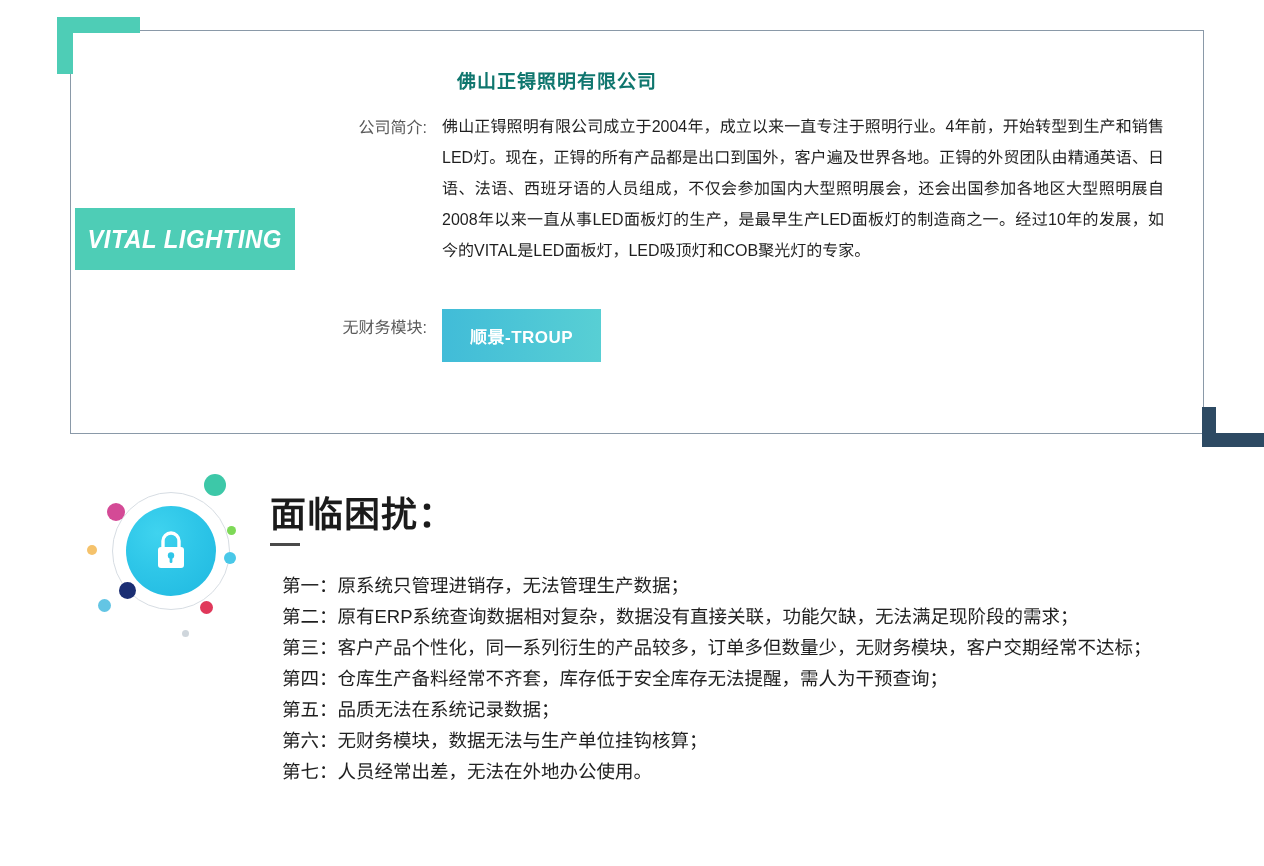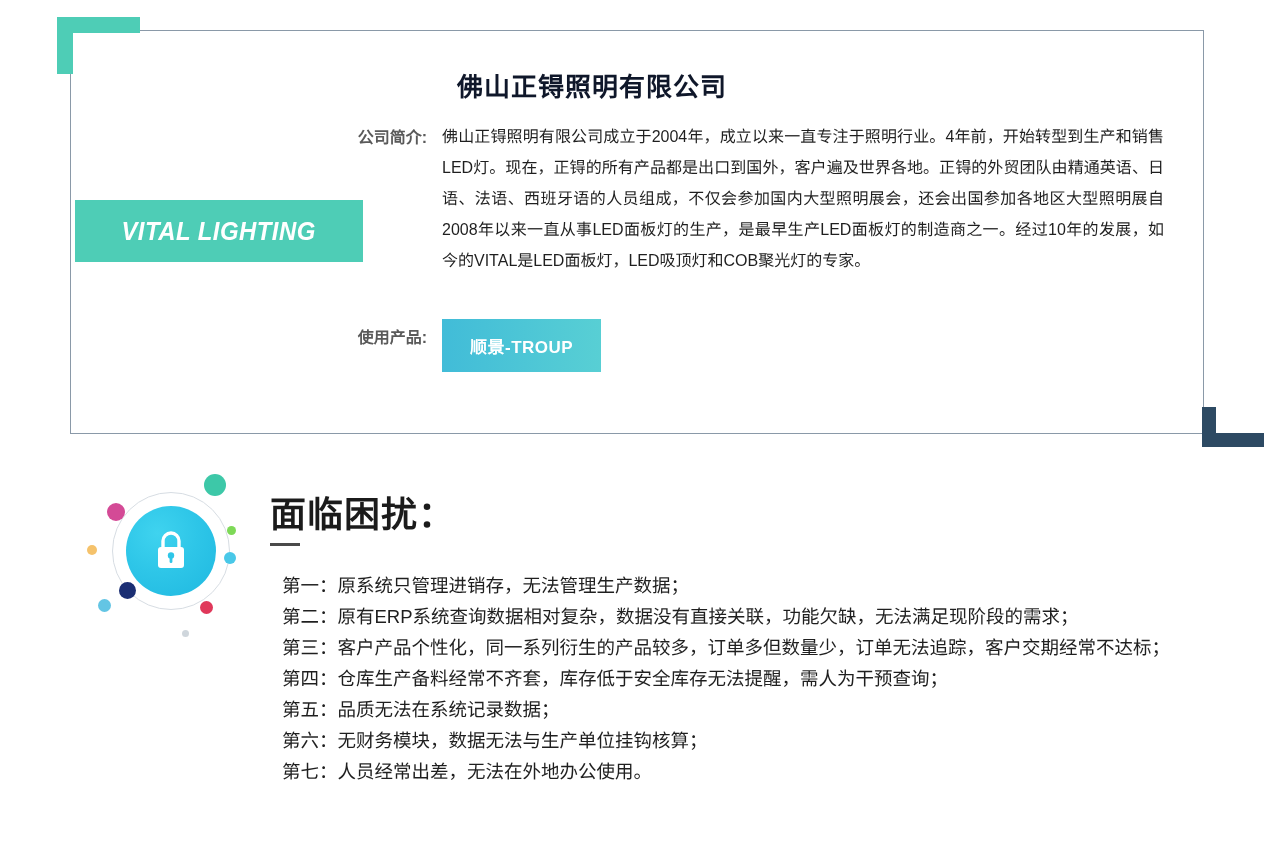--- a/index.html
+++ b/index.html
@@ -63,22 +63,22 @@
     right: 1px;
     bottom: 14px;
     width: 57px;
     height: 27px;
     background: #ffffff;
   }
 
   .logo-box {
     position: absolute;
     left: 5px;
-    top: 170px;
-    width: 288px;
+    top: 178px;
+    width: 220px;
     height: 62px;
     background: #4ecdb6;
     display: flex;
     align-items: center;
     justify-content: center;
   }
   .logo-text {
     color: #ffffff;
     font-size: 26px;
     font-weight: bold;
@@ -88,38 +88,38 @@
     transform: scaleX(0.92);
   }
 
   .card-content {
     position: absolute;
     left: 262px;
     top: 18px;
     right: 14px;
   }
   .company-title {
-    font-size: 26px;
-    font-weight: bold;
-    color: #0f172a;
+    font-size: 19px;
+    font-weight: bold;
+    color: #0f766e;
     margin: 18px 0 0 125px;
     letter-spacing: 1px;
   }
   .row {
     display: flex;
     margin-top: 18px;
   }
   .row-label {
     width: 110px;
     min-width: 110px;
     text-align: right;
     padding-right: 15px;
     box-sizing: border-box;
     font-size: 16px;
-    font-weight: bold;
+    font-weight: normal;
     color: #5a5a5a;
     padding-top: 3px;
   }
   .row-value {
     font-size: 16px;
     line-height: 31px;
     color: #1f1f1f;
     text-align: justify;
     max-width: 722px;
   }
@@ -242,21 +242,21 @@
 
   <div class="card-content">
     <div class="company-title">佛山正锝照明有限公司</div>
 
     <div class="row">
       <div class="row-label">公司简介:</div>
       <div class="row-value">佛山正锝照明有限公司成立于2004年，成立以来一直专注于照明行业。4年前，开始转型到生产和销售LED灯。现在，正锝的所有产品都是出口到国外，客户遍及世界各地。正锝的外贸团队由精通英语、日语、法语、西班牙语的人员组成，不仅会参加国内大型照明展会，还会出国参加各地区大型照明展自2008年以来一直从事LED面板灯的生产，是最早生产LED面板灯的制造商之一。经过10年的发展，如今的VITAL是LED面板灯，LED吸顶灯和COB聚光灯的专家。</div>
     </div>
 
     <div class="row row-products">
-      <div class="row-label">使用产品:</div>
+      <div class="row-label">无财务模块:</div>
       <div>
         <span class="product-badge">顺景-TROUP</span>
       </div>
     </div>
   </div>
 </div>
 
 <div class="problems">
 
   <div class="badge-art">
@@ -279,19 +279,19 @@
     <span class="dot dot-green"></span>
     <span class="dot dot-tiny"></span>
   </div>
 
   <div class="problems-title">面临困扰：</div>
   <div class="title-underline"></div>
 
   <div class="problems-list">
     <div class="problem-item">第一：原系统只管理进销存，无法管理生产数据；</div>
     <div class="problem-item">第二：原有ERP系统查询数据相对复杂，数据没有直接关联，功能欠缺，无法满足现阶段的需求；</div>
-    <div class="problem-item">第三：客户产品个性化，同一系列衍生的产品较多，订单多但数量少，订单无法追踪，客户交期经常不达标；</div>
+    <div class="problem-item">第三：客户产品个性化，同一系列衍生的产品较多，订单多但数量少，无财务模块，客户交期经常不达标；</div>
     <div class="problem-item">第四：仓库生产备料经常不齐套，库存低于安全库存无法提醒，需人为干预查询；</div>
     <div class="problem-item">第五：品质无法在系统记录数据；</div>
     <div class="problem-item">第六：无财务模块，数据无法与生产单位挂钩核算；</div>
     <div class="problem-item">第七：人员经常出差，无法在外地办公使用。</div>
   </div>
 </div>
 
 </body></html>

